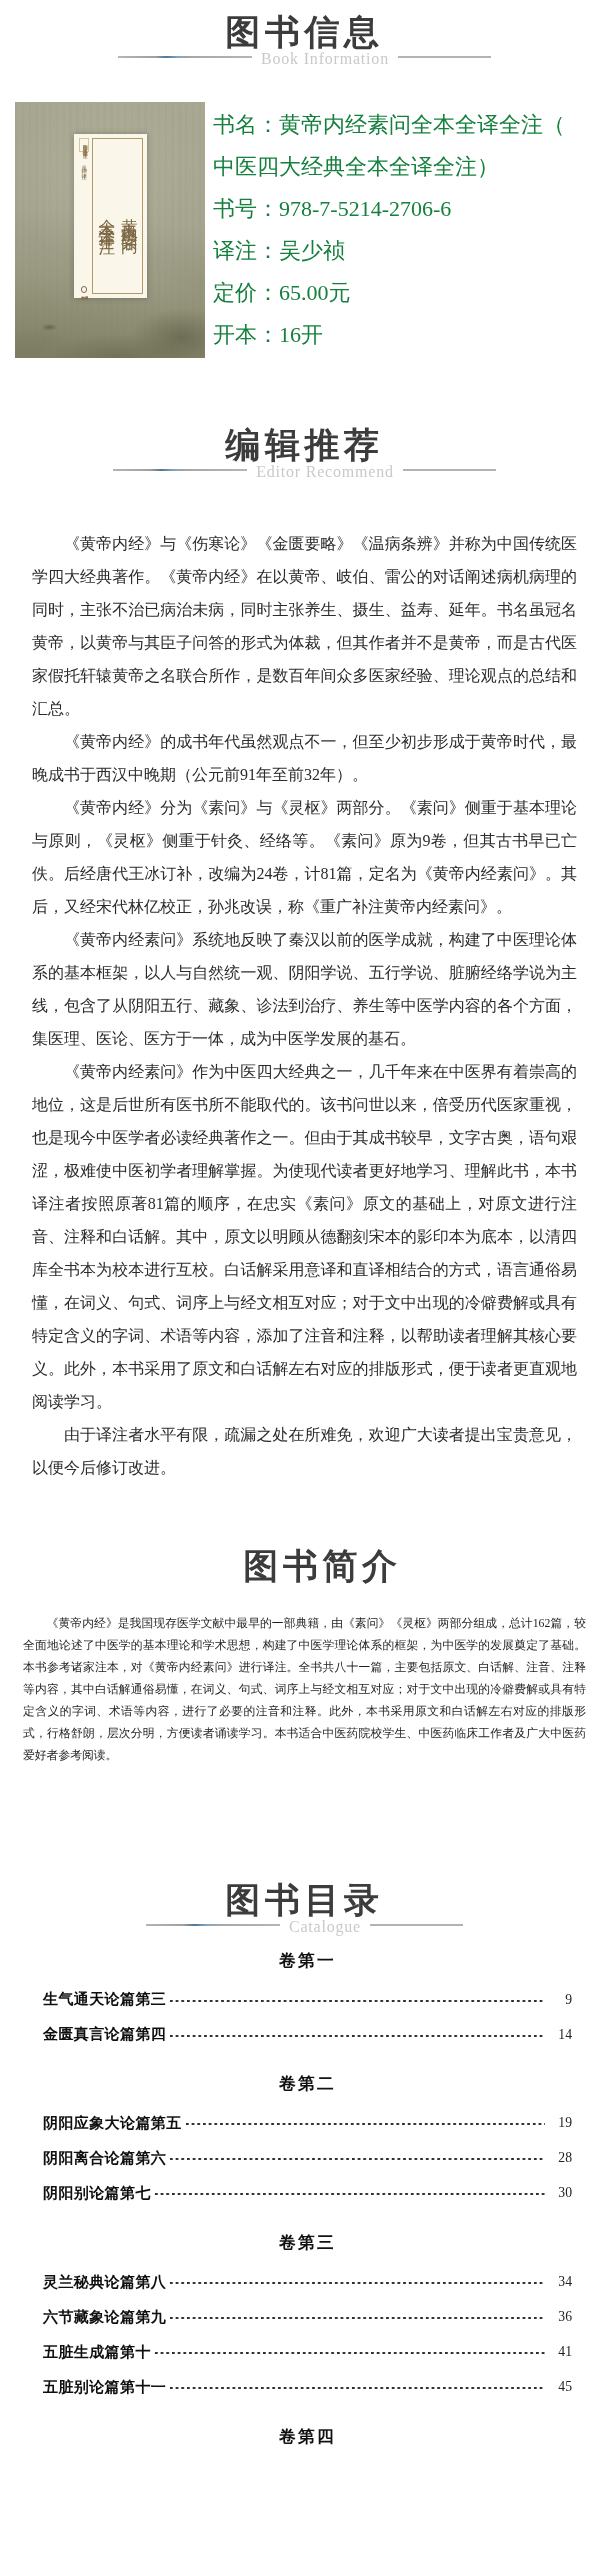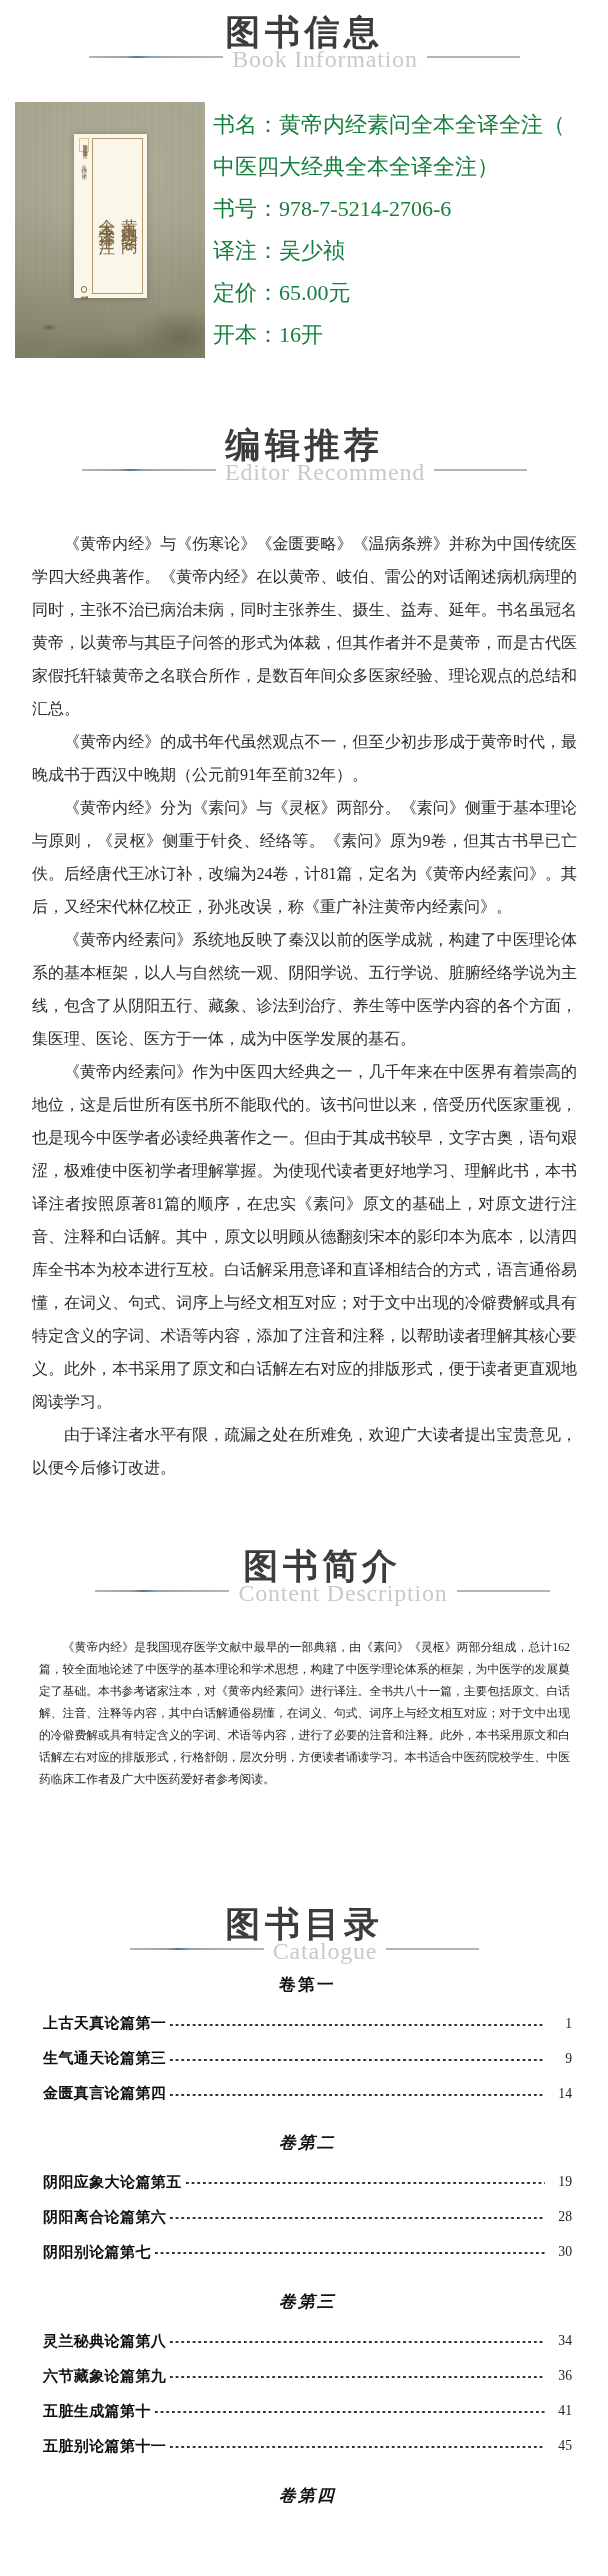--- a/index.html
+++ b/index.html
@@ -6,21 +6,21 @@
   body{width:609px;margin:0 auto;padding:12px 0 38px;font-family:"Liberation Serif","DejaVu Serif",serif;color:#262626;}
   *{box-sizing:border-box;}
 
   
   .sec-head{text-align:center;}
   .sec-title{font-family:"Liberation Sans","DejaVu Sans",sans-serif;font-weight:600;font-size:35px;letter-spacing:4.6px;color:#3c3c3c;line-height:40px;}
   .sec-sub{display:flex;align-items:flex-start;justify-content:center;margin-top:-6px;height:30px;}
   .line{height:1.5px;margin-top:10px;}
   .line-left{width:134px;background:linear-gradient(90deg,#b5b5b5 0%,#a0a0a0 28%,#4f7796 36%,#86a5bd 45%,#a8a8a8 57%,#b5b5b5 100%);}
   .line-right{width:93px;background:#b3b3b3;}
-  .sec-sub-text{font-family:"Liberation Serif","DejaVu Serif",serif;font-size:24px;line-height:26px;color:#c9c9c9;padding:0 9px;letter-spacing:0.8px;white-space:nowrap;}
+  .sec-sub-text{font-family:"Liberation Serif","DejaVu Serif",serif;font-size:16px;line-height:26px;color:#c9c9c9;padding:0 9px;letter-spacing:0.8px;white-space:nowrap;}
   .mt-s2{margin-top:67px;}
   .mt-s3{margin-top:62px;padding-left:36px;}
   .mt-s4{margin-top:114px;}
 
   
   .info-section{position:relative;margin-top:26px;height:256px;}
   .book-cover{position:absolute;left:15px;top:0;width:190px;height:256px;
     background:
       radial-gradient(72px 42px at 88% 92%, rgba(84,86,62,.55), transparent 70%),
       radial-gradient(99px 34px at 55% 100%, rgba(96,98,70,.50), transparent 72%),
@@ -45,26 +45,26 @@
   .label-main span{display:block;}
   .book-details{margin-left:213px;padding-top:1.5px;width:385px;}
   .book-details p{margin:0;font-size:22px;line-height:42px;color:#15803d;white-space:nowrap;}
 
   
   .recommend{margin-top:38px;padding:0 32px;}
   .recommend p{margin:0;font-size:16px;line-height:33px;text-align:justify;text-indent:2em;color:#2b2b2b;}
 
   
   .description{margin-top:26px;padding:0 23px;}
-  .description p{margin:16px;font-size:11.8px;line-height:22px;text-align:justify;text-indent:2em;color:#1f1f1f;}
+  .description p{margin:0;font-size:11.8px;line-height:22px;text-align:justify;text-indent:2em;color:#1f1f1f;}
 
   
   .toc{margin-top:4.6px;padding:0 37px 0 43px;}
   .toc-heading{font-family:"Liberation Serif","DejaVu Serif",serif;font-weight:700;font-size:16.7px;letter-spacing:2.3px;text-align:center;color:#111;height:23px;line-height:23px;}
-  .toc-heading.later{margin-top:20px;font-style:italic;}
+  .toc-heading.later{margin-top:20px;}
   .toc-list{margin-top:10.7px;}
   .toc-item{display:flex;align-items:center;height:35px;}
   .toc-item-title{font-family:"Liberation Sans","DejaVu Sans",sans-serif;font-weight:700;font-size:15px;color:#0f0f0f;white-space:nowrap;letter-spacing:0.4px;}
   .dots{flex:1;align-self:center;height:6px;margin:1.5px 3px 0 3px;
     background-image:radial-gradient(circle at 2.3px 3px,#2e2e2e 1.1px,transparent 1.4px);
     background-size:5.7px 6px;background-repeat:repeat-x;}
   .toc-page{font-family:"Liberation Serif","DejaVu Serif",serif;font-size:13.7px;color:#222;min-width:24px;text-align:right;}
 </style>
 </head>
 <body>
@@ -121,50 +121,40 @@
   <p>《黄帝内经》与《伤寒论》《金匮要略》《温病条辨》并称为中国传统医学四大经典著作。《黄帝内经》在以黄帝、岐伯、雷公的对话阐述病机病理的同时，主张不治已病治未病，同时主张养生、摄生、益寿、延年。书名虽冠名黄帝，以黄帝与其臣子问答的形式为体裁，但其作者并不是黄帝，而是古代医家假托轩辕黄帝之名联合所作，是数百年间众多医家经验、理论观点的总结和汇总。</p>
   <p>《黄帝内经》的成书年代虽然观点不一，但至少初步形成于黄帝时代，最晚成书于西汉中晚期（公元前91年至前32年）。</p>
   <p>《黄帝内经》分为《素问》与《灵枢》两部分。《素问》侧重于基本理论与原则，《灵枢》侧重于针灸、经络等。《素问》原为9卷，但其古书早已亡佚。后经唐代王冰订补，改编为24卷，计81篇，定名为《黄帝内经素问》。其后，又经宋代林亿校正，孙兆改误，称《重广补注黄帝内经素问》。</p>
   <p>《黄帝内经素问》系统地反映了秦汉以前的医学成就，构建了中医理论体系的基本框架，以人与自然统一观、阴阳学说、五行学说、脏腑经络学说为主线，包含了从阴阳五行、藏象、诊法到治疗、养生等中医学内容的各个方面，集医理、医论、医方于一体，成为中医学发展的基石。</p>
   <p>《黄帝内经素问》作为中医四大经典之一，几千年来在中医界有着崇高的地位，这是后世所有医书所不能取代的。该书问世以来，倍受历代医家重视，也是现今中医学者必读经典著作之一。但由于其成书较早，文字古奥，语句艰涩，极难使中医初学者理解掌握。为使现代读者更好地学习、理解此书，本书译注者按照原著81篇的顺序，在忠实《素问》原文的基础上，对原文进行注音、注释和白话解。其中，原文以明顾从德翻刻宋本的影印本为底本，以清四库全书本为校本进行互校。白话解采用意译和直译相结合的方式，语言通俗易懂，在词义、句式、词序上与经文相互对应；对于文中出现的冷僻费解或具有特定含义的字词、术语等内容，添加了注音和注释，以帮助读者理解其核心要义。此外，本书采用了原文和白话解左右对应的排版形式，便于读者更直观地阅读学习。</p>
   <p>由于译注者水平有限，疏漏之处在所难免，欢迎广大读者提出宝贵意见，以便今后修订改进。</p>
 </section>
 
 <header class="sec-head mt-s3">
   <div class="sec-title">图书简介</div>
-  <div class="sec-sub">
-    <span class="line line-left"></span>
-    <span class="sec-sub-text">Content Description</span>
-    <span class="line line-right"></span>
-  </div>
 </header>
 
 <section class="description">
   <p>《黄帝内经》是我国现存医学文献中最早的一部典籍，由《素问》《灵枢》两部分组成，总计162篇，较全面地论述了中医学的基本理论和学术思想，构建了中医学理论体系的框架，为中医学的发展奠定了基础。本书参考诸家注本，对《黄帝内经素问》进行译注。全书共八十一篇，主要包括原文、白话解、注音、注释等内容，其中白话解通俗易懂，在词义、句式、词序上与经文相互对应；对于文中出现的冷僻费解或具有特定含义的字词、术语等内容，进行了必要的注音和注释。此外，本书采用原文和白话解左右对应的排版形式，行格舒朗，层次分明，方便读者诵读学习。本书适合中医药院校学生、中医药临床工作者及广大中医药爱好者参考阅读。</p>
 </section>
 
 <header class="sec-head mt-s4">
   <div class="sec-title">图书目录</div>
   <div class="sec-sub">
     <span class="line line-left"></span>
     <span class="sec-sub-text">Catalogue</span>
     <span class="line line-right"></span>
   </div>
 </header>
 
 <section class="toc">
 
   <div class="toc-heading">卷第一</div>
   <div class="toc-list">
     <div class="toc-item">
-      <span class="toc-item-title">上古天真论篇第一</span>
-      <span class="dots"></span>
-      <span class="toc-page">1</span>
-    </div>
-    <div class="toc-item">
       <span class="toc-item-title">生气通天论篇第三</span>
       <span class="dots"></span>
       <span class="toc-page">9</span>
     </div>
     <div class="toc-item">
       <span class="toc-item-title">金匮真言论篇第四</span>
       <span class="dots"></span>
       <span class="toc-page">14</span>
     </div>
   </div>

